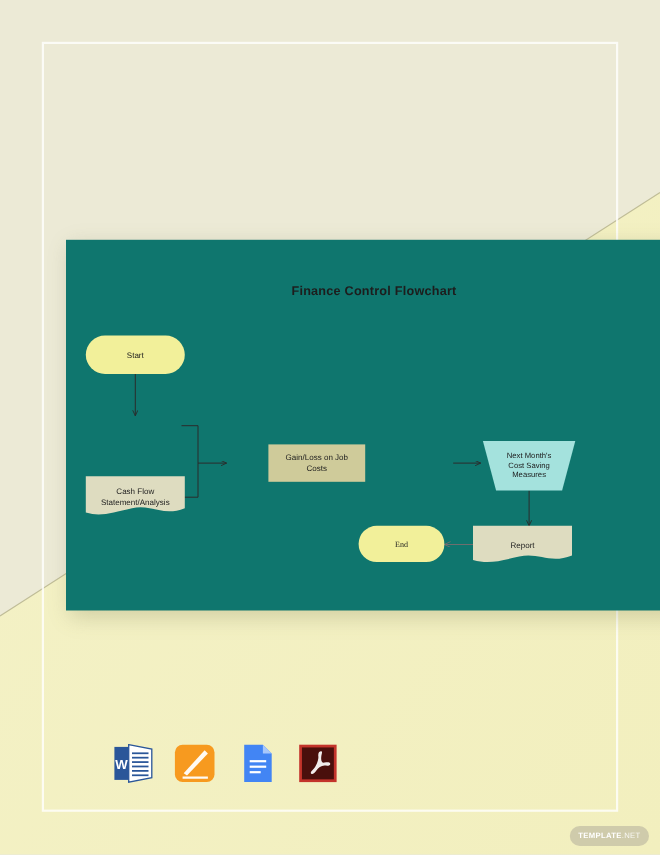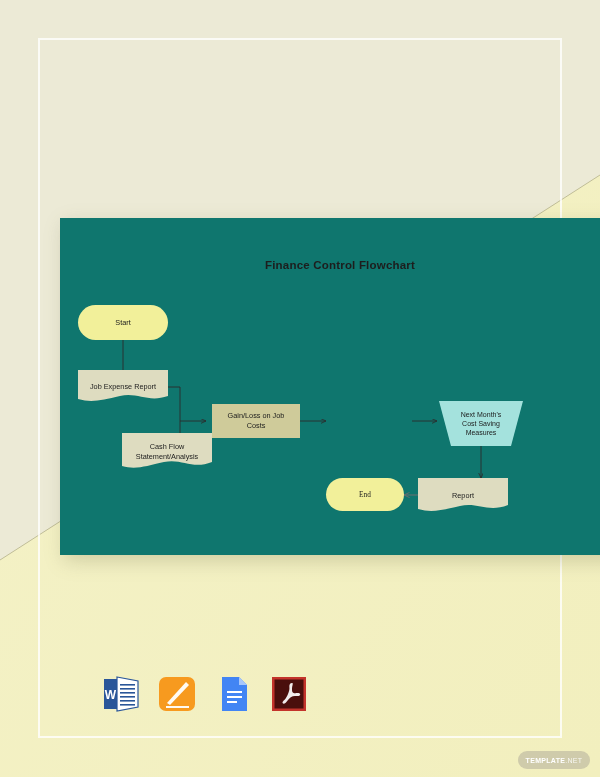--- a/index.html
+++ b/index.html
@@ -84,20 +84,21 @@
     box-sizing: border-box;
     padding: 2px 4px;
   }
   .node-terminator {
     background: #f2f09a;
     border-radius: 999px;
     justify-content: center;
   }
   .node-process {
     background: #cfcb9a;
+    margin-left: 32px;
   }
   .shape-svg {
     position: absolute;
     left: 0; top: 0;
     width: 100%; height: 100%;
     overflow: visible;
   }
   .node-label {
     position: relative;
     z-index: 2;
@@ -190,28 +191,22 @@
 
       <path d="M378,277 L344,277" fill="none" stroke="#6e6e6e" stroke-width="1" marker-end="url(#arwg)"></path>
     </svg>
 
     <div class="flow">
 
       <div class="node node-terminator" style="left:18px; top:87px; width:90px; height:35px;">
         <span class="node-label">Start</span>
       </div>
 
-      <div class="node" style="left:18px; top:152px; width:90px; height:33px;">
-        <svg class="shape-svg" viewBox="0 0 90 33" preserveAspectRatio="none">
-          <path d="M0,0 H90 V26 C70,33 60,22 42,26 C24,30 14,33 0,29 Z" fill="#dedcc0"></path>
-        </svg>
-        <span class="node-label">Job Expense Report</span>
-      </div>
-
-      <div class="node" style="left:18px; top:215px; width:90px; height:37px;margin-left:44px;">
+
+      <div class="node" style="left:18px; top:215px; width:90px; height:37px;">
         <svg class="shape-svg" viewBox="0 0 90 37" preserveAspectRatio="none">
           <path d="M0,0 H90 V29 C70,37 60,25 42,29 C24,33 14,37 0,33 Z" fill="#dedcc0"></path>
         </svg>
         <span class="node-label">Cash Flow
 Statement/Analysis</span>
       </div>
 
       <div class="node node-process" style="left:152px; top:186px; width:88px; height:34px;">
         <span class="node-label">Gain/Loss on Job
 Costs</span>
@@ -220,21 +215,21 @@
 
       <div class="node" style="left:379px; top:183px; width:84px; height:45px; font-size:7px;">
         <svg class="shape-svg" viewBox="0 0 84 45" preserveAspectRatio="none">
           <path d="M0,0 H84 L72,45 H12 Z" fill="#a4e2dd"></path>
         </svg>
         <span class="node-label">Next Month's
 Cost Saving
 Measures</span>
       </div>
 
-      <div class="node" style="left:358px; top:260px; width:90px; height:35px;">
+      <div class="node" style="left:370px; top:260px; width:90px; height:35px;">
         <svg class="shape-svg" viewBox="0 0 90 35" preserveAspectRatio="none">
           <path d="M0,0 H90 V27 C70,35 60,24 42,28 C24,32 14,35 0,31 Z" fill="#dedcc0"></path>
         </svg>
         <span class="node-label">Report</span>
       </div>
 
       <div class="node node-terminator" style="left:266px; top:260px; width:78px; height:33px;font-family:Liberation Serif, serif;">
         <span class="node-label">End</span>
       </div>
 

